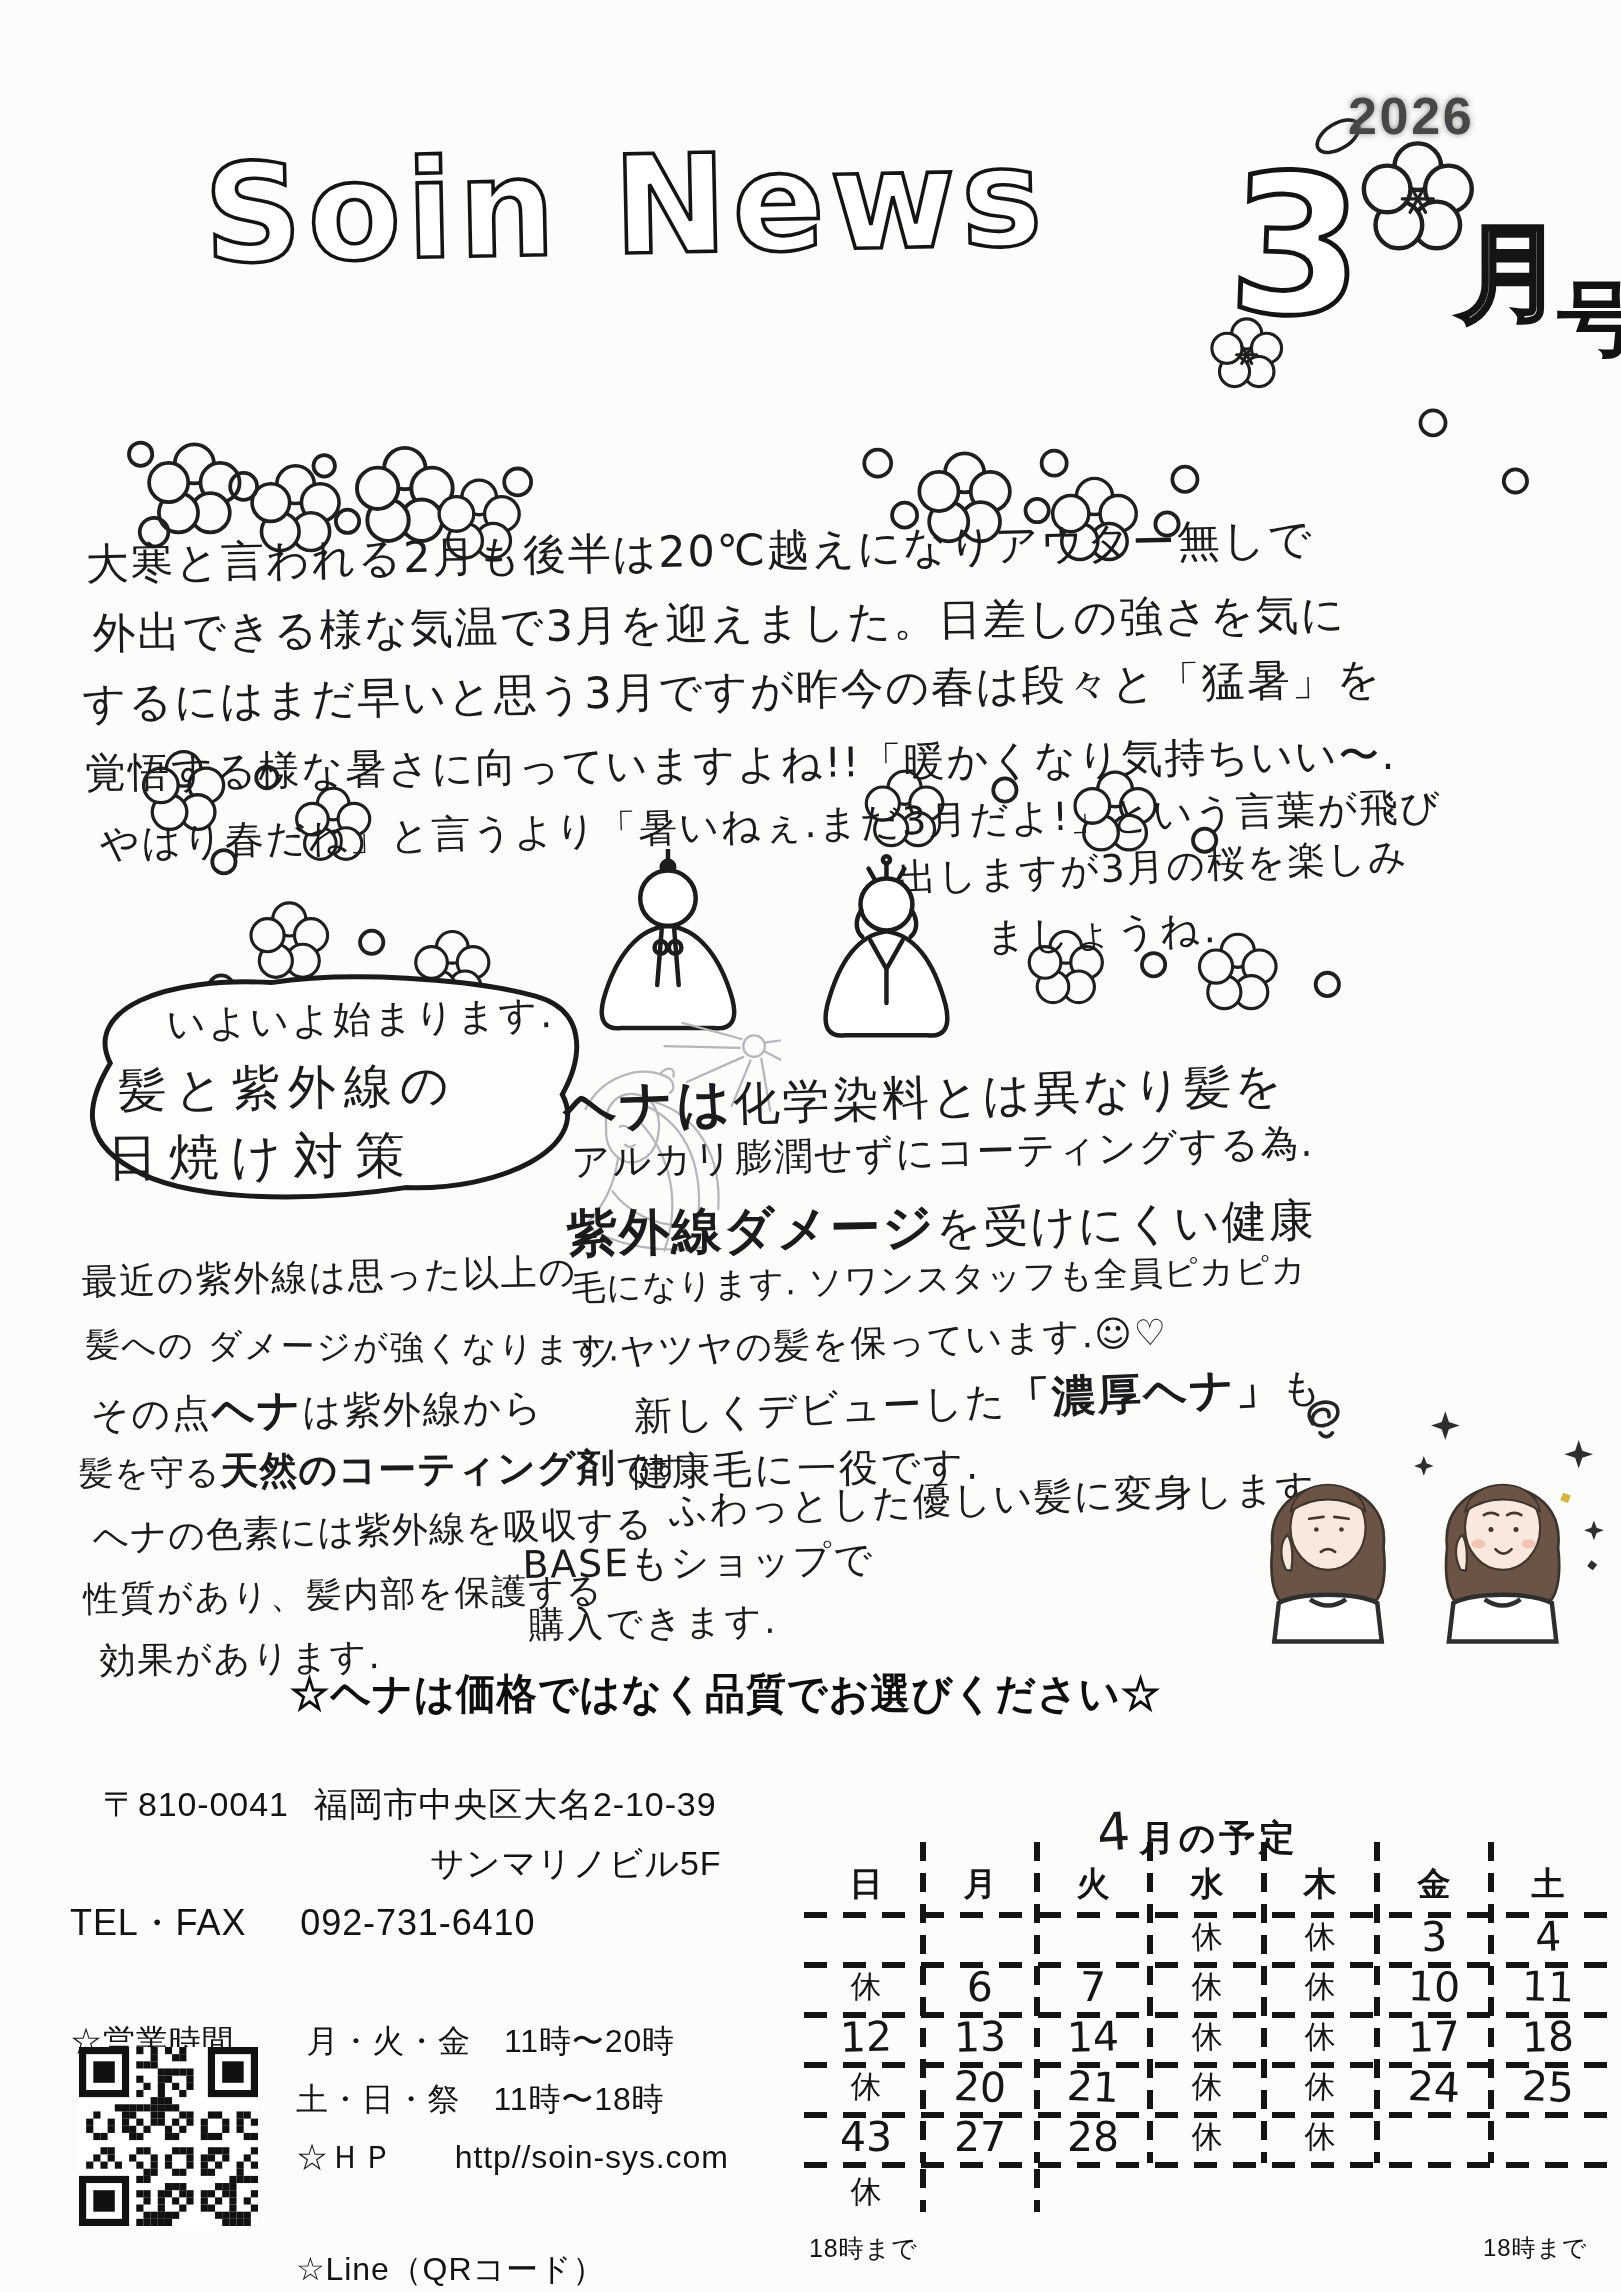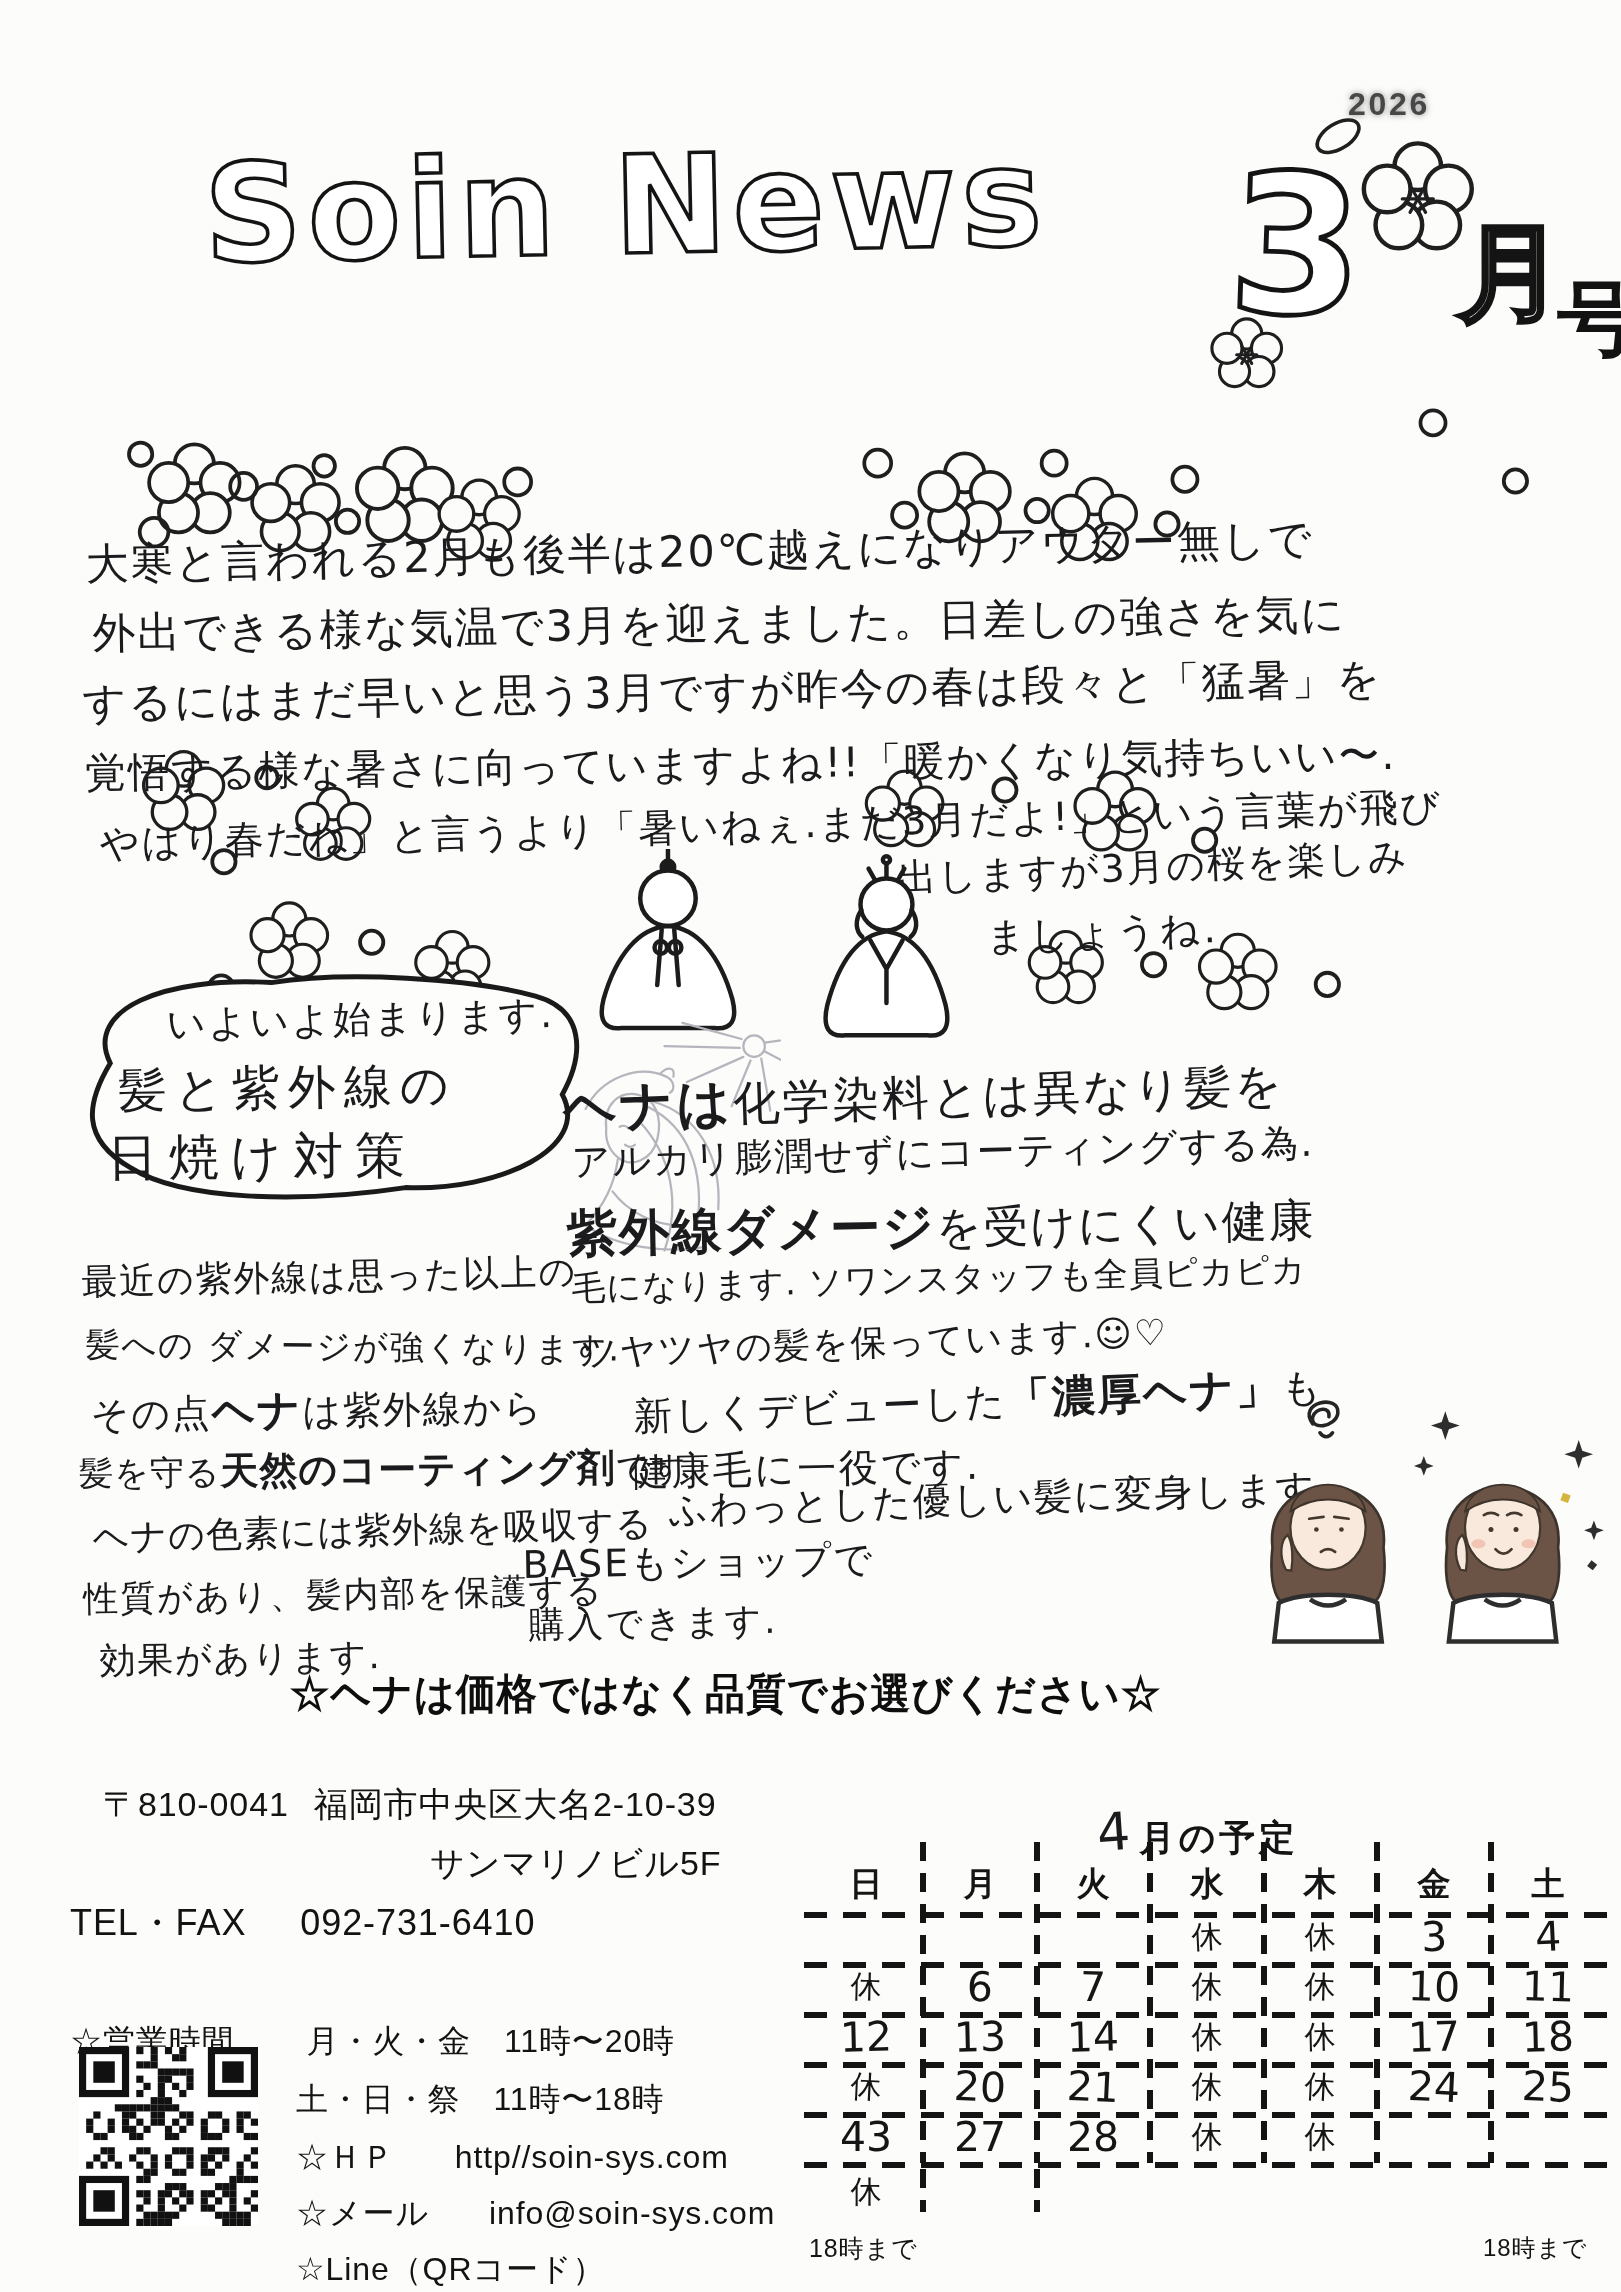--- a/index.html
+++ b/index.html
@@ -3,21 +3,21 @@
 <meta charset="utf-8">
 <style>
   html,body{margin:0;padding:0;background:#e8e8e6;}
   .page{position:relative;width:1622px;height:2293px;background:#fcfcfa;overflow:hidden;
         font-family:"Liberation Sans",sans-serif;color:#161616;}
   .abs{position:absolute;}
   .nowrap{white-space:nowrap;}
   
   .print{font-family:"Liberation Sans",sans-serif;color:#141414;}
   .tagline{left:107px;top:50px;font-size:40px;font-weight:bold;letter-spacing:2.7px;}
-  .year{left:1348px;top:86px;font-size:32px;font-weight:bold;color:#474747;letter-spacing:2.7px;
+  .year{left:1348px;top:86px;font-size:52px;font-weight:bold;color:#474747;letter-spacing:2.7px;
         text-shadow:0 0 6.3px rgba(120,120,120,.85);}
   
   .outline{color:#ffffff;font-family:"DejaVu Sans",sans-serif;font-weight:bold;}
   .logo{left:204px;top:127px;font-size:136px;letter-spacing:5.4px;transform:rotate(-1.2deg);
         -webkit-text-stroke:3.6px #141414;}
   .issue-num{left:1229px;top:134px;font-size:193px;-webkit-text-stroke:4.9px #141414;transform:rotate(2deg);}
   .issue-month{left:1458px;top:202px;font-size:106px;-webkit-text-stroke:4px #141414;}
   .issue-go{left:1557px;top:265px;font-size:82px;font-weight:bold;color:#121212;font-family:"DejaVu Sans",sans-serif;}
   
   .hand-line{position:absolute;white-space:nowrap;font-family:"DejaVu Sans",sans-serif;
@@ -327,23 +327,20 @@
     <span>TEL・FAX</span><span class="gap60">092-731-6410</span>
   </div>
   <div class="c-line" style="left:70px;top:2020px">
     <span>☆営業時間</span><span class="gap80">月・火・金　11時〜20時</span>
   </div>
   <div class="c-line" style="left:296px;top:2078px">
     <span>土・日・祭　11時〜18時</span>
   </div>
   <div class="c-line" style="left:296px;top:2136px">
     <span>☆ＨＰ</span><span class="gap45">http//soin-sys.com</span>
-  </div>
-  <div class="c-line" style="left:296px;top:2192px">
-    <span>☆メール</span><span class="gap45">info@soin-sys.com</span>
   </div>
   <div class="c-line" style="left:296px;top:2248px">
     <span>☆Line（QRコード）</span>
   </div>
   <svg class="abs" style="left:79px;top:2047px" width="179" height="179" viewBox="0 0 200 200" id="qr">
       <rect x="0" y="0" width="200" height="200" fill="#ffffff"></rect>
       <rect x="8" y="80" width="8" height="8" fill="#111"></rect>
       <rect x="8" y="88" width="8" height="8" fill="#111"></rect>
       <rect x="8" y="128" width="8" height="8" fill="#111"></rect>
       <rect x="16" y="72" width="8" height="8" fill="#111"></rect>

